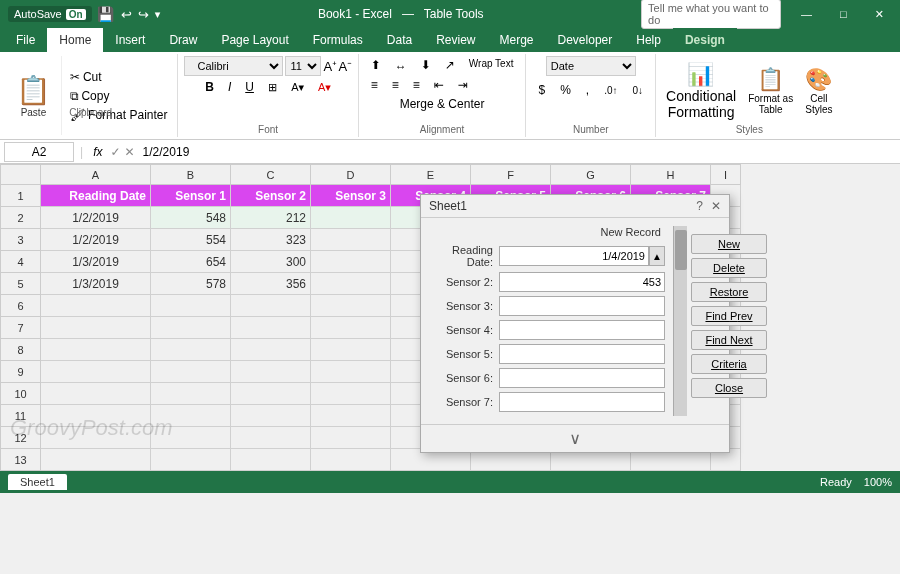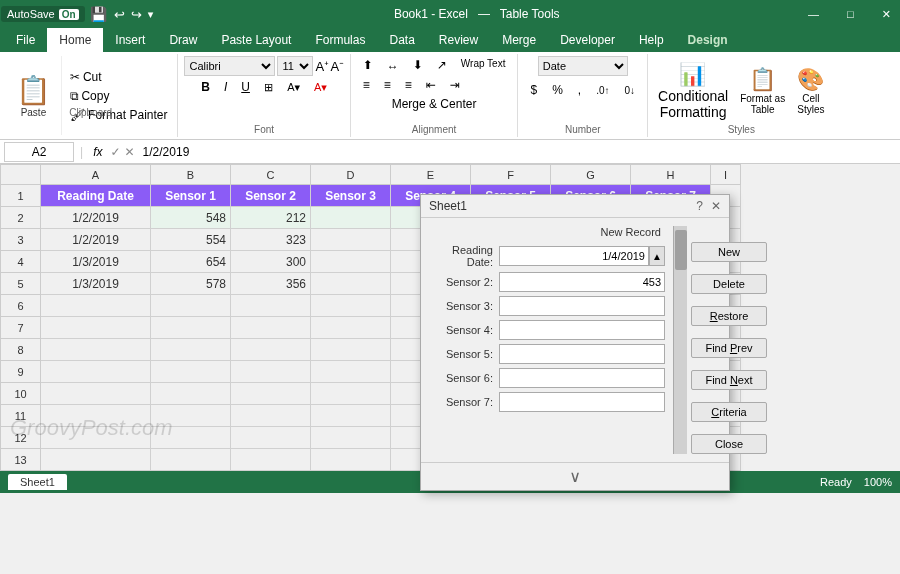--- a/index.html
+++ b/index.html
@@ -5,21 +5,21 @@
     * { box-sizing: border-box; margin: 0; padding: 0; }
     body { font-family: 'Segoe UI', Arial, sans-serif; font-size: 12px; background: #f0f0f0; width: 900px; height: 574px; overflow: hidden; }
 
     
     .title-bar {
       background: #217346;
       height: 28px;
       display: flex;
       align-items: center;
       justify-content: space-between;
-      padding: 0 1px;
+      padding: 0 8px;
       color: white;
     }
     .title-bar-left { display: flex; align-items: center; gap: 6px; font-size: 11px; }
     .title-bar-center { font-size: 12px; font-weight: 500; }
     .title-bar-right { display: flex; align-items: center; gap: 12px; font-size: 11px; }
     .autosave-toggle {
       display: flex; align-items: center; gap: 4px;
       background: #1a5c38; border-radius: 3px; padding: 2px 6px;
     }
     .toggle-on { background: white; color: #217346; border-radius: 2px; padding: 0 3px; font-size: 10px; font-weight: bold; }
@@ -146,24 +146,24 @@
       border: 1px solid #d0d0d0;
       height: 22px;
       padding: 0 4px;
       font-size: 12px;
       text-align: right;
       color: #333;
       white-space: nowrap;
       overflow: hidden;
     }
     td.cell.header-cell {
-      background: #8b5cf6;
+      background: #d946ef;
       color: white;
       font-weight: bold;
-      text-align: center;
+      text-align: right;
     }
     td.cell.selected-row {
       background: #e8f4ec;
     }
     td.cell.date-cell { text-align: center; }
 
     
     .status-bar {
       background: #217346;
       height: 22px;
@@ -204,21 +204,21 @@
     }
     .dialog-title { font-size: 12px; color: #333; }
     .dialog-title-btns { display: flex; gap: 8px; font-size: 12px; color: #666; }
     .dialog-close-btn { cursor: pointer; }
     .dialog-body {
       display: flex;
       padding: 8px;
       gap: 8px;
     }
     .dialog-left { flex: 1; }
-    .dialog-right { width: 80px; display: flex; flex-direction: column; gap: 12px; }
+    .dialog-right { width: 80px; display: flex; flex-direction: column; gap: 4px; text-decoration: underline; }
     .dialog-field { display: flex; align-items: center; margin-bottom: 4px; }
     .dialog-label { font-size: 11px; color: #333; width: 70px; text-align: right; padding-right: 6px; }
     .dialog-input {
       flex: 1;
       height: 20px;
       border: 1px solid #aaa;
       font-size: 11px;
       padding: 0 3px;
       background: white;
     }
@@ -278,21 +278,21 @@
       position: absolute;
       bottom: 30px;
       left: 10px;
       font-size: 22px;
       color: rgba(0,0,0,0.15);
       font-style: italic;
       pointer-events: none;
     }
 
     .font-group-inner { display: flex; flex-direction: column; gap: 2px; }
-    .font-select { font-size: 11px; height: 20px; border: 1px solid #ccc; width: 91px; }
+    .font-select { font-size: 11px; height: 20px; border: 1px solid #ccc; width: 99px; padding-left: 8px; }
     .font-size-select { font-size: 11px; height: 20px; border: 1px solid #ccc; width: 36px; }
     .font-row { display: flex; gap: 2px; align-items: center; }
     .fmt-btn { font-size: 12px; padding: 1px 5px; border: 1px solid transparent; cursor: pointer; border-radius: 2px; }
     .fmt-btn.bold { font-weight: bold; }
     .fmt-btn.italic { font-style: italic; }
     .fmt-btn.underline { text-decoration: underline; }
 
     .align-group { display: flex; flex-direction: column; gap: 2px; }
     .align-row { display: flex; gap: 2px; }
 
@@ -326,32 +326,33 @@
     <span style="font-size:13px;">↩</span>
     <span style="font-size:13px;">↪</span>
     <span>▾</span>
   </div>
   <div class="title-bar-center">
     <span>Book1 - Excel</span>
     &nbsp;&nbsp;—&nbsp;&nbsp;
     <span>Table Tools</span>
   </div>
   <div class="title-bar-right">
+    <span class="search-box">Tell me what you want to do</span>
     <span class="win-btn">—</span>
     <span class="win-btn">□</span>
     <span class="win-btn">✕</span>
   </div>
 </div>
 
 <div class="ribbon-tabs">
   <span class="ribbon-tab">File</span>
   <span class="ribbon-tab active">Home</span>
   <span class="ribbon-tab">Insert</span>
   <span class="ribbon-tab">Draw</span>
-  <span class="ribbon-tab">Paste Layout</span>
+  <span class="ribbon-tab">Page Layout</span>
   <span class="ribbon-tab">Formulas</span>
   <span class="ribbon-tab">Data</span>
   <span class="ribbon-tab">Review</span>
   <span class="ribbon-tab">Merge</span>
   <span class="ribbon-tab">Developer</span>
   <span class="ribbon-tab">Help</span>
   <span class="ribbon-tab design-tab">Design</span>
 </div>
 
 <div class="ribbon-content">

